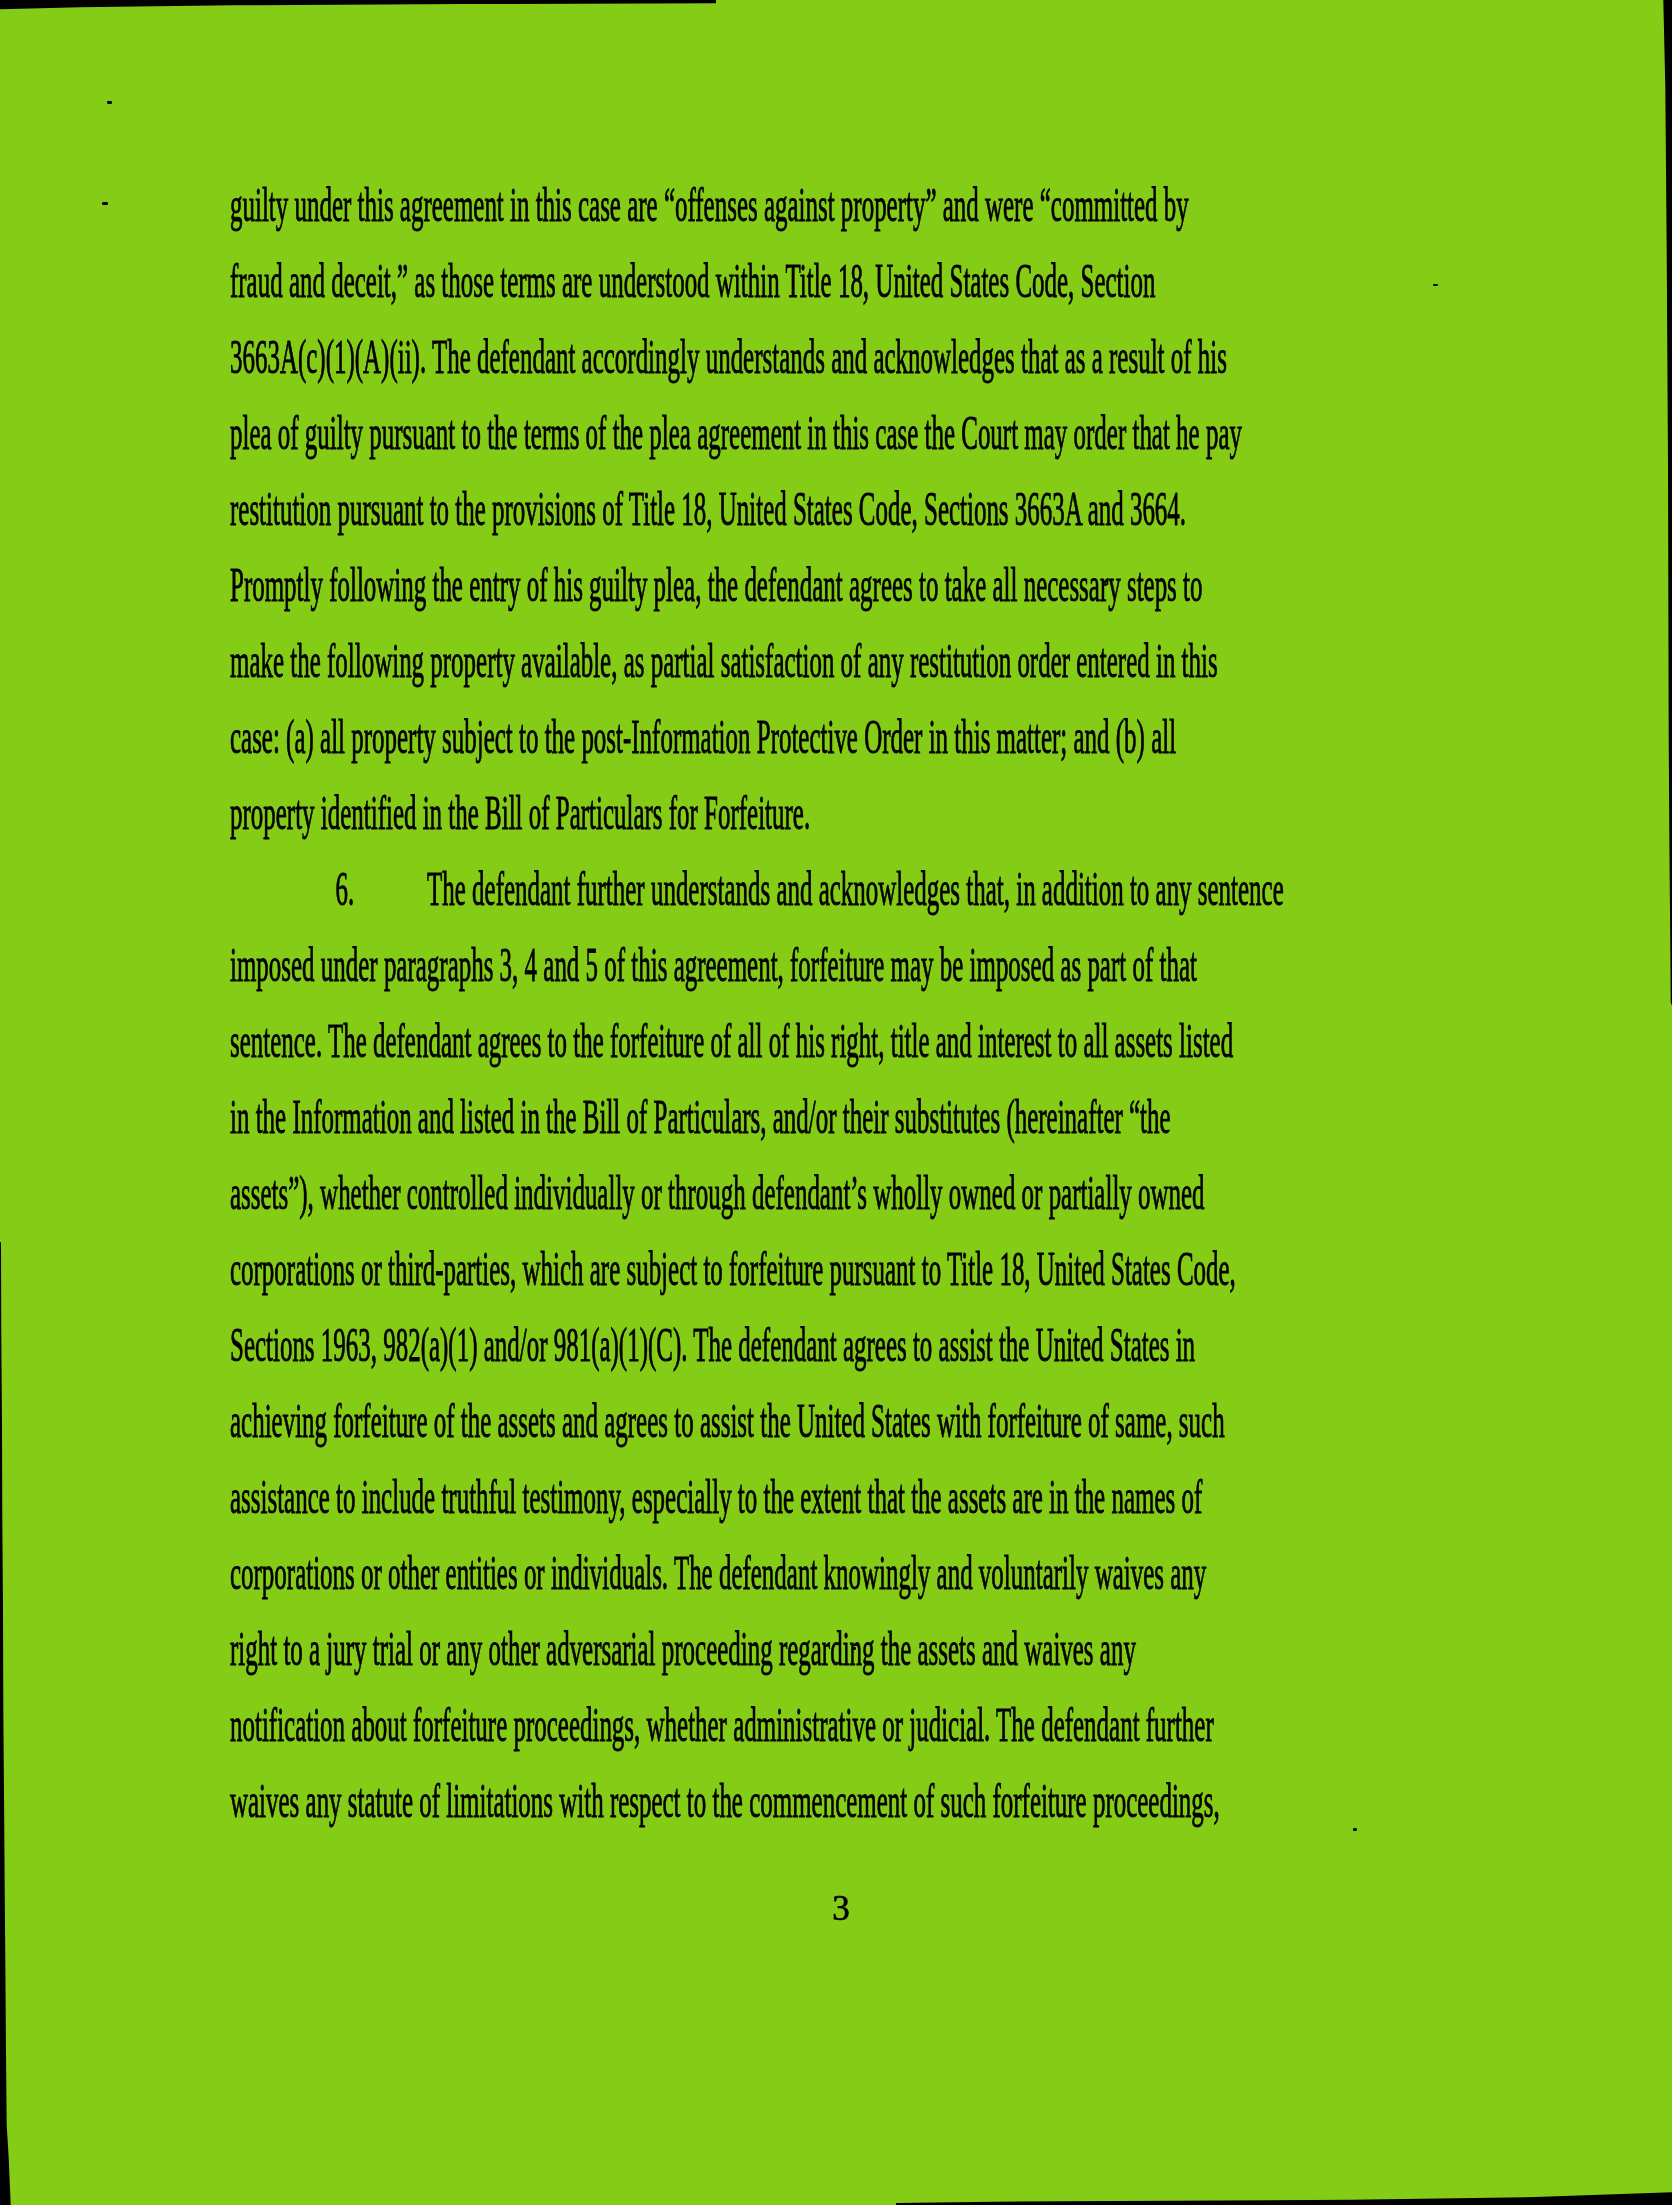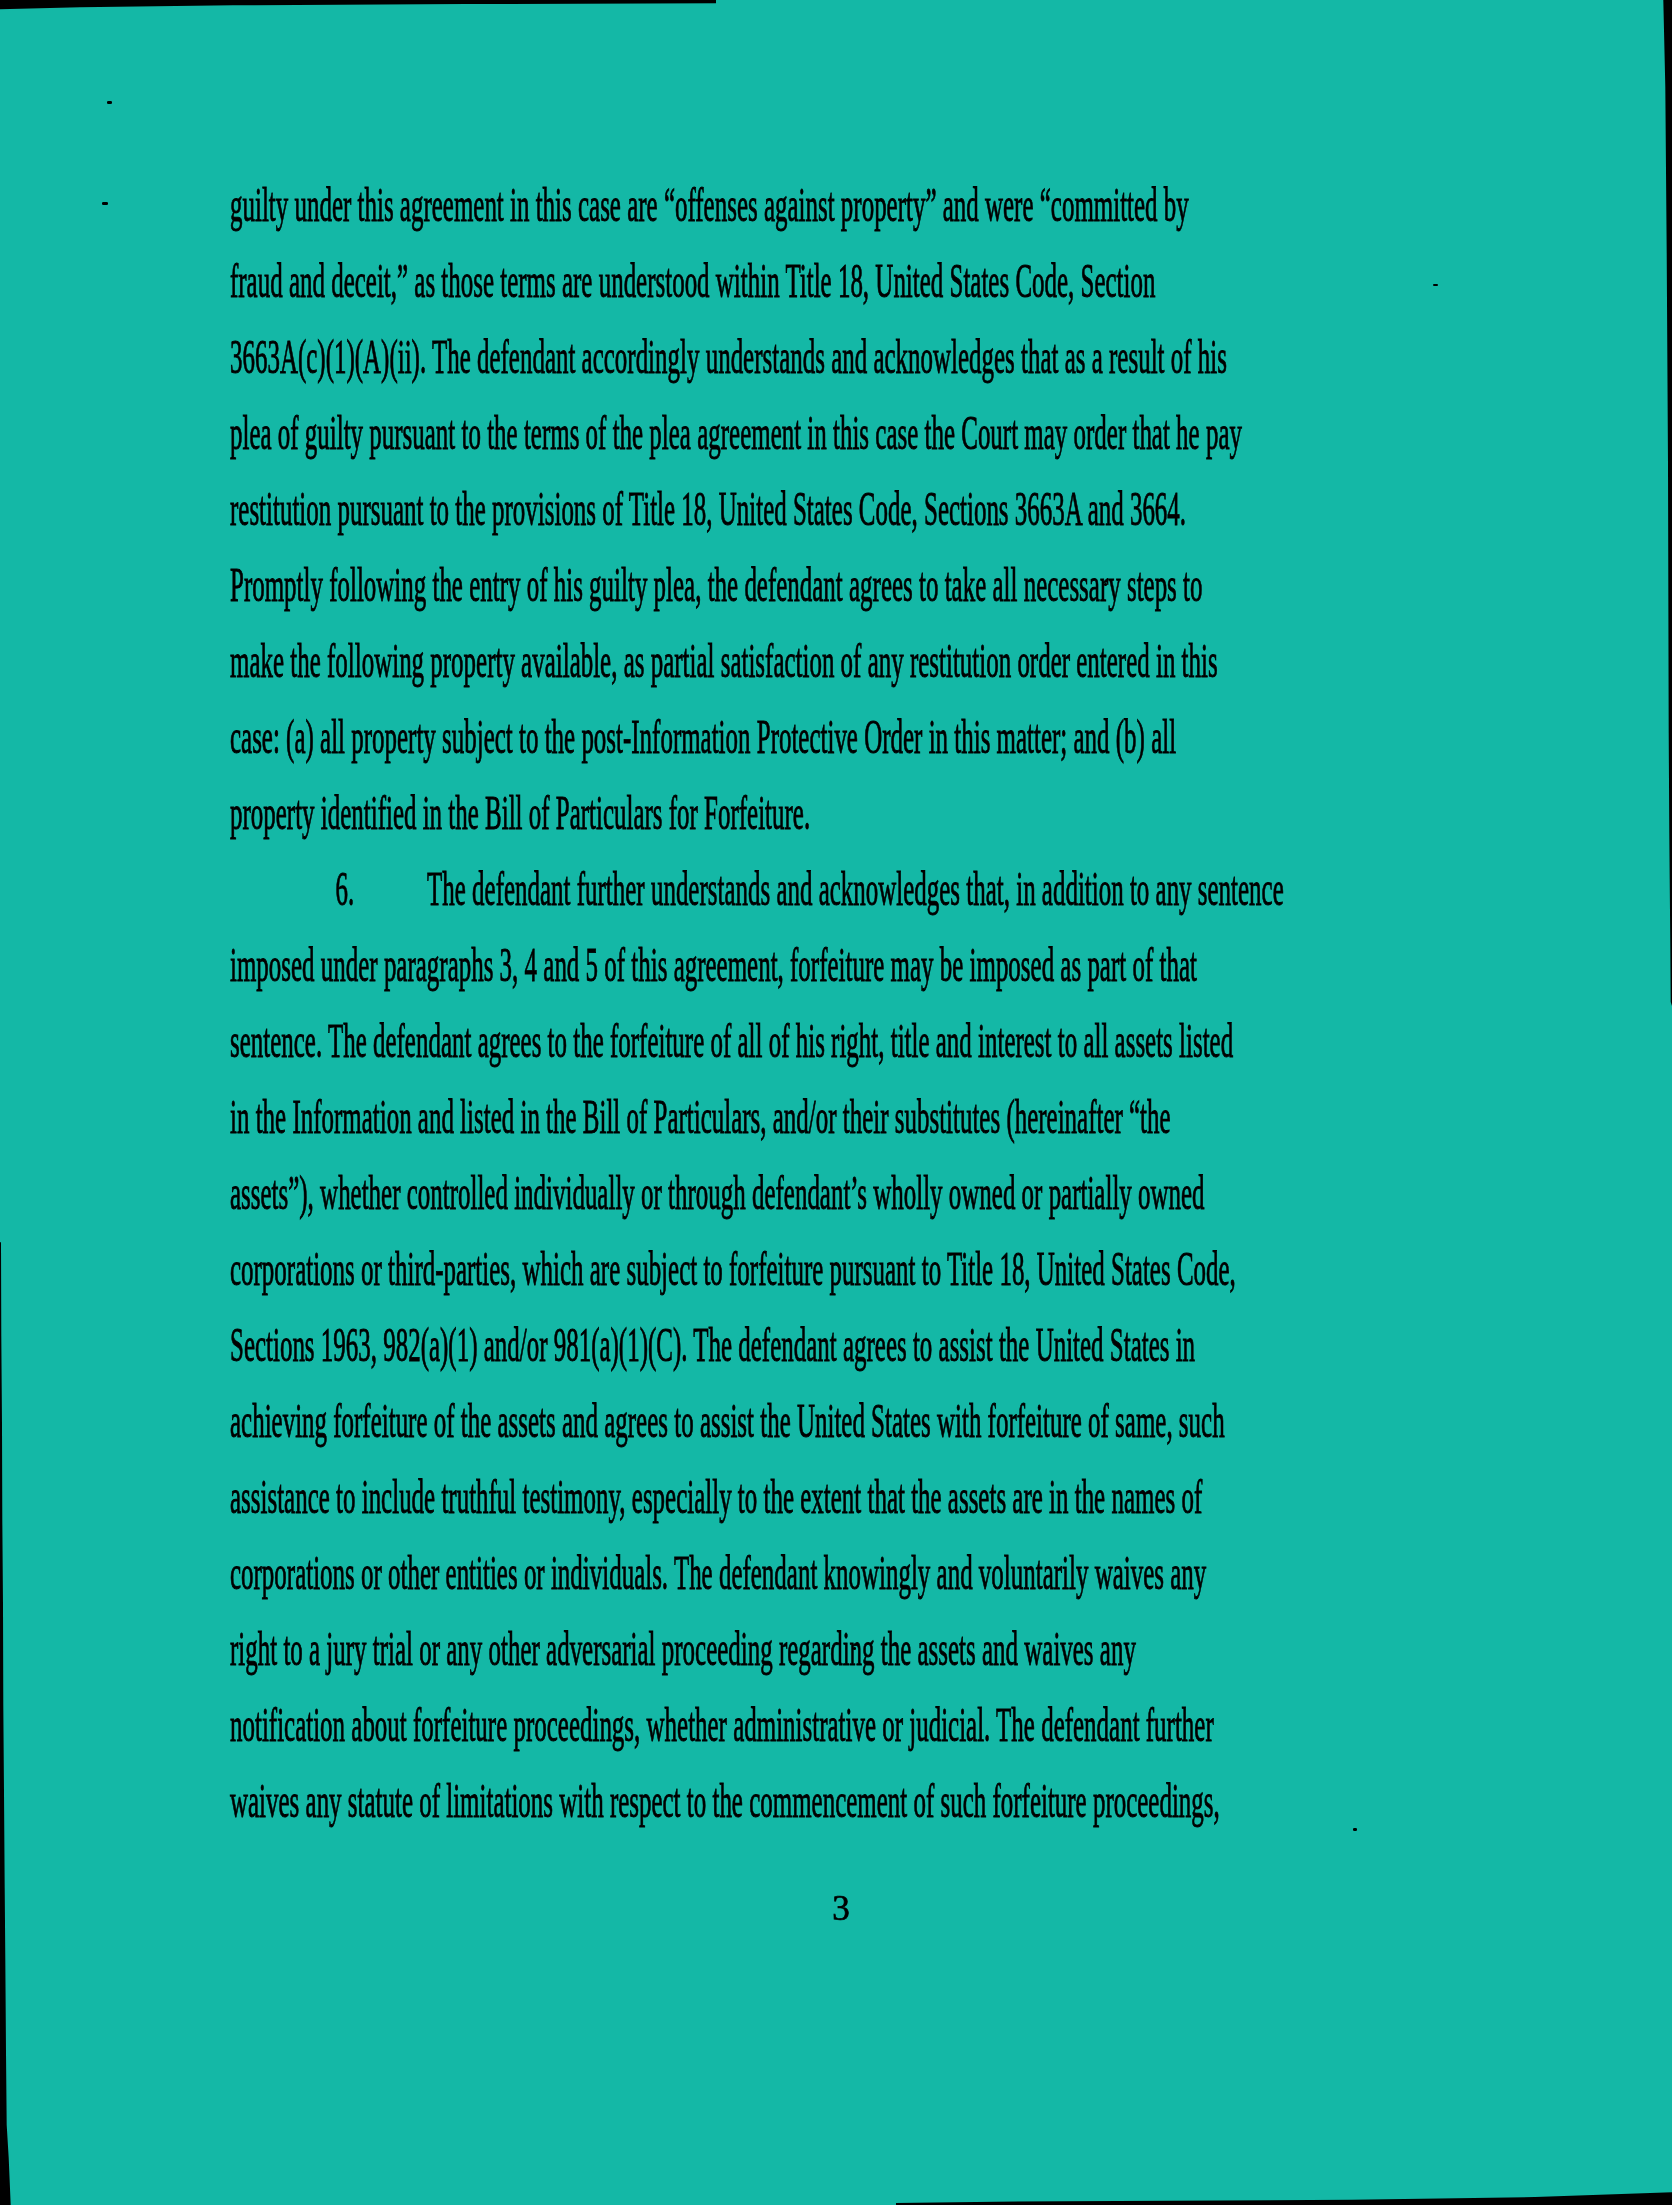--- a/index.html
+++ b/index.html
@@ -1,21 +1,21 @@
 <!DOCTYPE html>
 <html style="font-size:10.7px"><head>
 <meta charset="utf-8">
 <style>
   html,body{margin:0;padding:0;}
   body{
     width:1672px;height:2205px;position:relative;background:#ffffff;
     font-family:"Liberation Serif","DejaVu Serif",serif;
     overflow:hidden;
   }
-  .page{position:absolute;left:0;top:0;width:1672px;height:2205px;background:#14b8a6;}
+  .page{position:absolute;left:0;top:0;width:1672px;height:2205px;background:#84cc16;}
 
   
   .textblock{
     position:absolute;left:230px;top:167px;width:2350px;
     transform:scaleX(0.52);transform-origin:left top;
     font-size:48px;line-height:76px;color:#000;
     -webkit-text-stroke:0.9px #000;
   }
   .para{display:block;}
   .line{white-space:nowrap;height:76px;}

